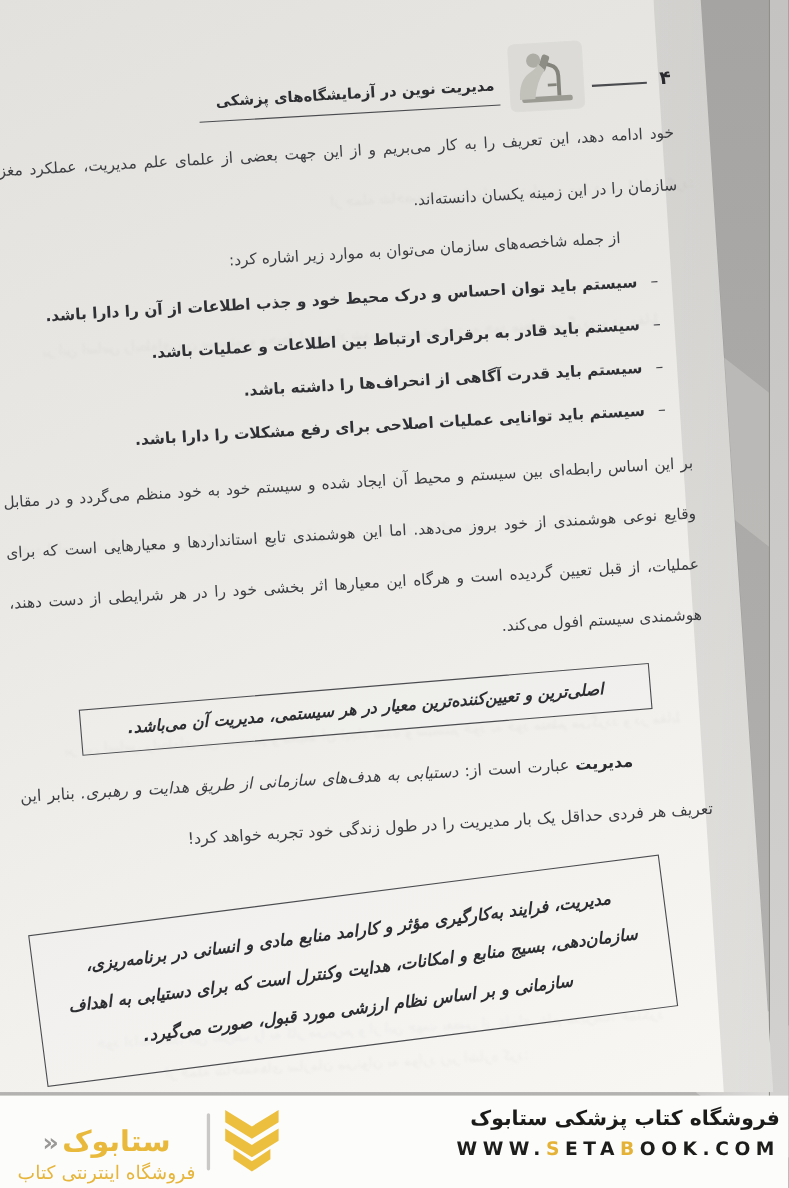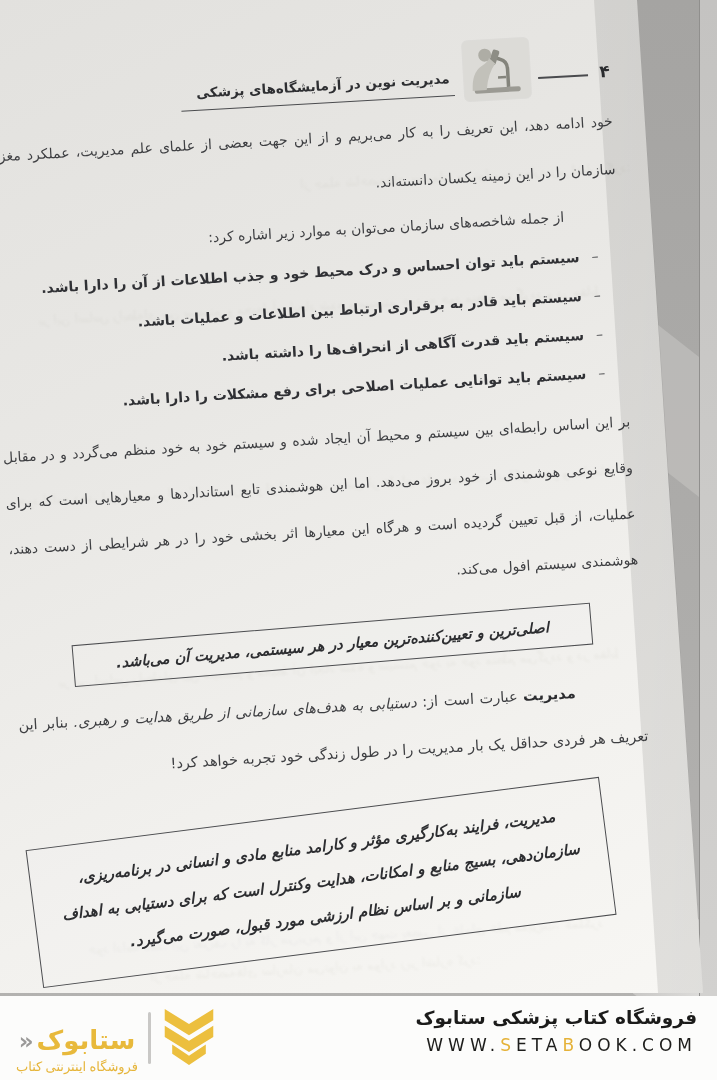--- a/index.html
+++ b/index.html
@@ -49,31 +49,31 @@
   .p4 b{color:#2c2d30;}
   .p4 i{font-weight:500;}
   .box2{width:548px;margin:34px 62px 0;padding:16px 14px;font-size:15px;
     line-height:35px;transform:rotate(-4deg);}
   
   .ghost{position:absolute;direction:rtl;transform:scaleX(-1) rotate(3deg);
     color:#6e6d55;opacity:.055;filter:blur(1.2px);font-size:13px;height:20px;
     overflow:hidden;white-space:nowrap;pointer-events:none;}
   
   .footer{position:absolute;left:0;top:996px;width:717px;height:84px;background:#fcfcfb;}
-  .footer-right{position:absolute;right:20px;top:11px;text-align:right;direction:rtl;}
+  .footer-right{position:absolute;right:8px;top:11px;text-align:right;direction:rtl;}
   .store-name{font-size:18.5px;font-weight:bold;color:#1b1b1a;letter-spacing:.2px;}
-  .website{margin-top:7px;font-size:17px;font-weight:normal;letter-spacing:5px;
+  .website{margin-top:7px;font-size:17px;font-weight:bold;letter-spacing:5px;
     direction:ltr;color:#1d1d1b;}
   .footer-logo{position:absolute;left:16px;top:7px;display:flex;direction:rtl;
     align-items:center;height:70px;}
   .divider{width:3px;height:52px;background:#c9c8c6;margin:0 10px;border-radius:2px;}
   .wordmark-block{text-align:center;margin-top:24px;}
   .wordmark{font-size:26px;font-weight:bold;color:#e8b93b;line-height:30px;white-space:nowrap;}
   .wordmark .guillemet{color:#9a9998;font-size:23px;margin-right:3px;}
-  .logo-sub{font-size:13px;color:#e6b53a;margin-top:3px;font-family:Liberation Serif, serif;}
+  .logo-sub{font-size:17px;color:#e6b53a;margin-top:3px;}
 </style>
 </head>
 <body>
 
 <div class="stage">
 
   <div class="edge-diag1"></div>
   <div class="edge-diag2"></div>
   <div class="edge-strip"></div>
 

